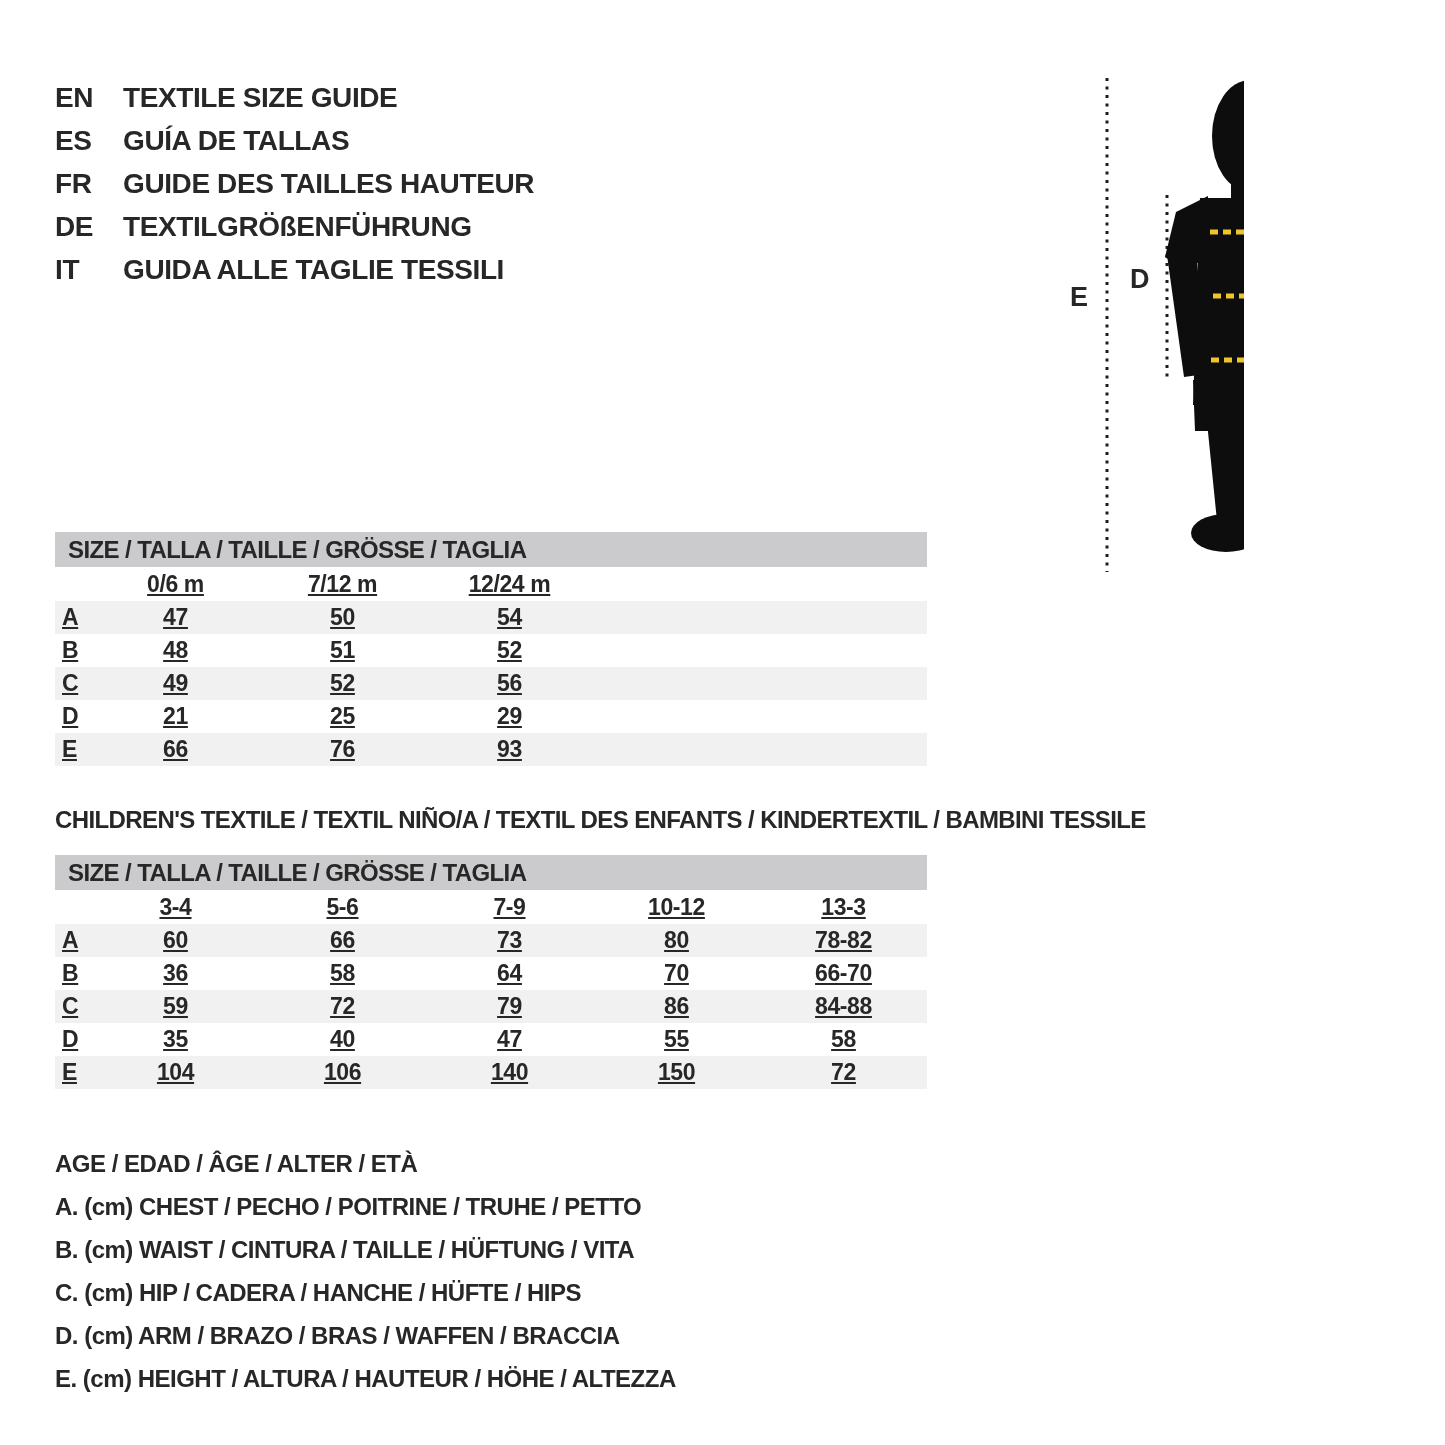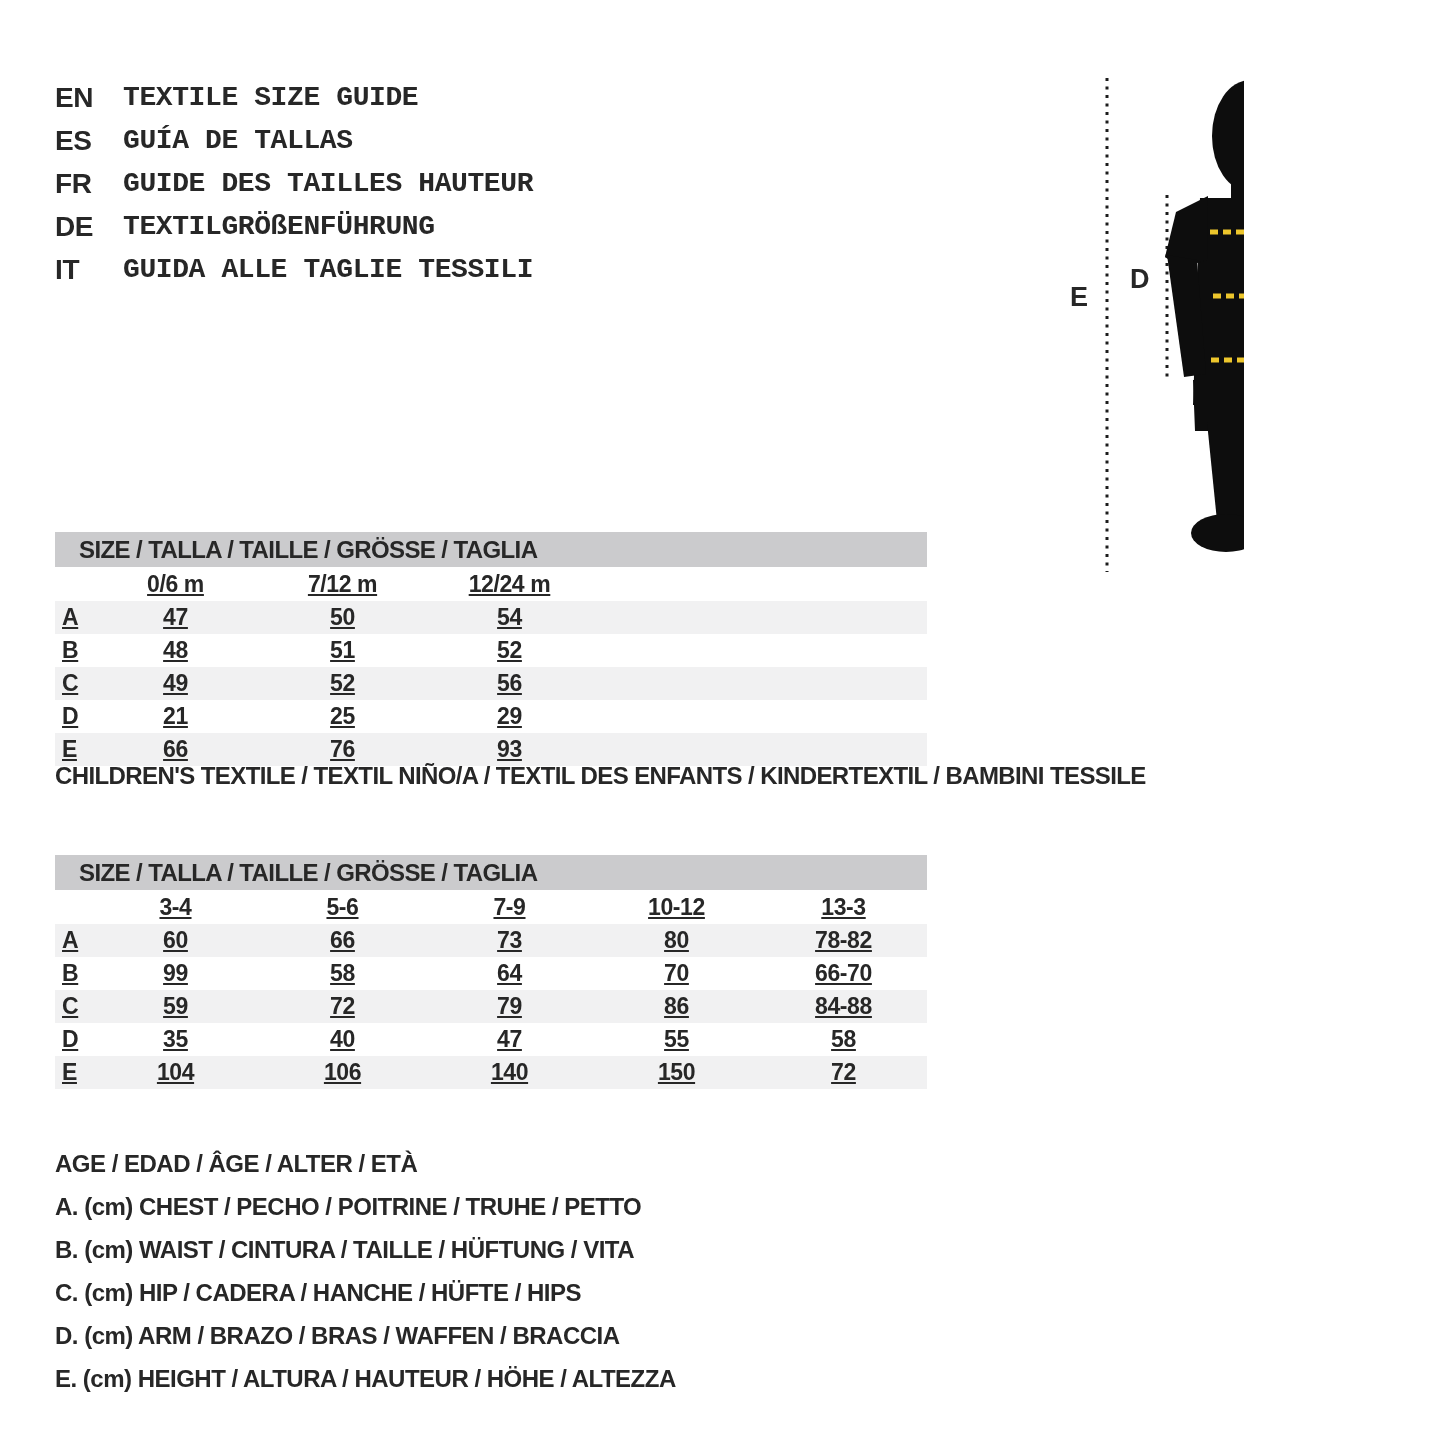--- a/index.html
+++ b/index.html
@@ -8,35 +8,35 @@
     position:relative; width:1244px; height:1445px;
     background:#ffffff; overflow:hidden;
     font-family:"Liberation Sans", sans-serif;
     font-weight:700; color:#272727; letter-spacing:-0.4px;
   }
 
   
   .lang-block { position:absolute; left:55px; top:76px; }
   .lang-row { display:flex; line-height:43px; font-size:28px; }
   .lang-code { width:68px; flex:0 0 68px; }
-  .lang-title { flex:1;font-family:Liberation Mono, monospace; }
+  .lang-title { flex:1; }
 
   
   .figure-wrap { position:absolute; left:1060px; top:60px; width:385px; height:540px; }
   .vdash { stroke:#1c1c1c; stroke-width:3; stroke-dasharray:3 5.5; fill:none; }
   .hdash-dark { stroke:#1c1c1c; stroke-width:4; stroke-dasharray:4 8; fill:none; }
   .hdash-accent { stroke-width:5; stroke-dasharray:8 5; fill:none; }
   .fig-label { font-family:"Liberation Sans", sans-serif; font-weight:700; font-size:27px; fill:#272727; }
 
   
   .section-title { position:absolute; left:55px; font-size:24px; white-space:nowrap; letter-spacing:-0.6px; }
   .size-table { position:absolute; left:55px; width:872px; }
   .size-header-bar {
     height:35px; line-height:35px; background:#cbcbcd;
-    font-size:24px; padding-left:24px; letter-spacing:-0.6px;
+    font-size:24px; padding-left:13px; letter-spacing:-0.6px;
   }
   .trow { display:grid; grid-template-columns:37px repeat(5,167px); height:33px; line-height:33px; font-size:23px;text-decoration:underline; }
   .trow.colhead { height:34px; line-height:34px; }
   .trow.stripe { background:#f1f1f2; }
   .tlabel { padding-left:7px; text-align:left; }
   .tcell { text-align:center; }
 
   
   .legend-block { position:absolute; left:55px; top:1142px; }
   .legend-line { line-height:43px; font-size:24px; white-space:nowrap; letter-spacing:-0.5px; }
@@ -156,21 +156,21 @@
     <div class="trow stripe">
       <div class="tlabel">E</div>
       <div class="tcell">66</div>
       <div class="tcell">76</div>
       <div class="tcell">93</div>
       <div class="tcell"></div>
       <div class="tcell"></div>
     </div>
   </div>
 
-  <div class="section-title" style="top:762px;">CHILDREN'S TEXTILE / TEXTIL NIÑO/A / TEXTIL DES ENFANTS / KINDERTEXTIL / BAMBINI TESSILE</div>
+  <div class="section-title" style="top:806px;">CHILDREN'S TEXTILE / TEXTIL NIÑO/A / TEXTIL DES ENFANTS / KINDERTEXTIL / BAMBINI TESSILE</div>
 
   <div class="size-table" style="top:855px;">
     <div class="size-header-bar">SIZE / TALLA / TAILLE / GRÖSSE / TAGLIA</div>
 
     <div class="trow colhead">
       <div class="tlabel"></div>
       <div class="tcell">3-4</div>
       <div class="tcell">5-6</div>
       <div class="tcell">7-9</div>
       <div class="tcell">10-12</div>
@@ -180,21 +180,21 @@
     <div class="trow stripe">
       <div class="tlabel">A</div>
       <div class="tcell">60</div>
       <div class="tcell">66</div>
       <div class="tcell">73</div>
       <div class="tcell">80</div>
       <div class="tcell">78-82</div>
     </div>
     <div class="trow">
       <div class="tlabel">B</div>
-      <div class="tcell">99</div>
+      <div class="tcell">36</div>
       <div class="tcell">58</div>
       <div class="tcell">64</div>
       <div class="tcell">70</div>
       <div class="tcell">66-70</div>
     </div>
     <div class="trow stripe">
       <div class="tlabel">C</div>
       <div class="tcell">59</div>
       <div class="tcell">72</div>
       <div class="tcell">79</div>

